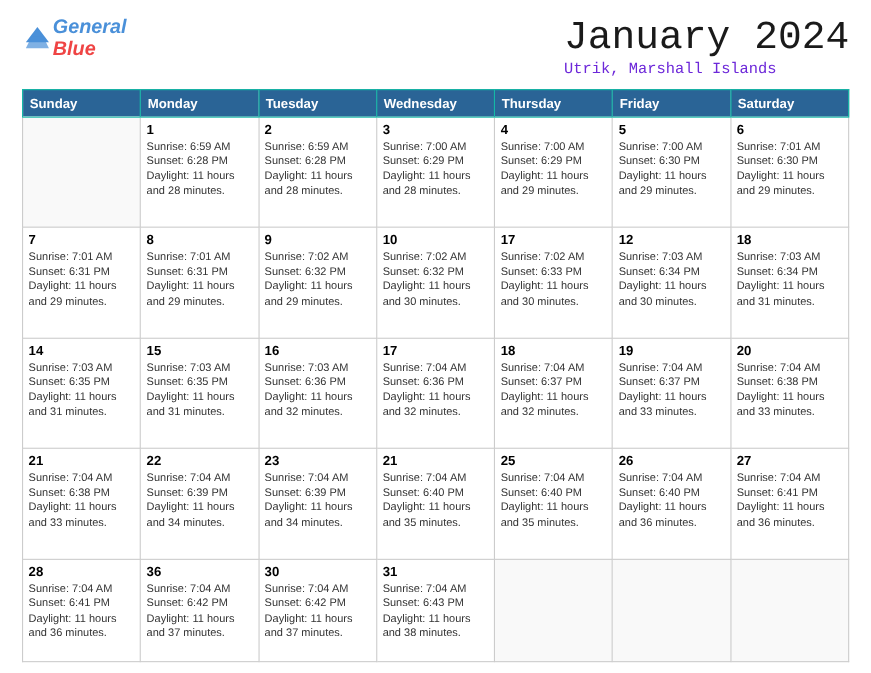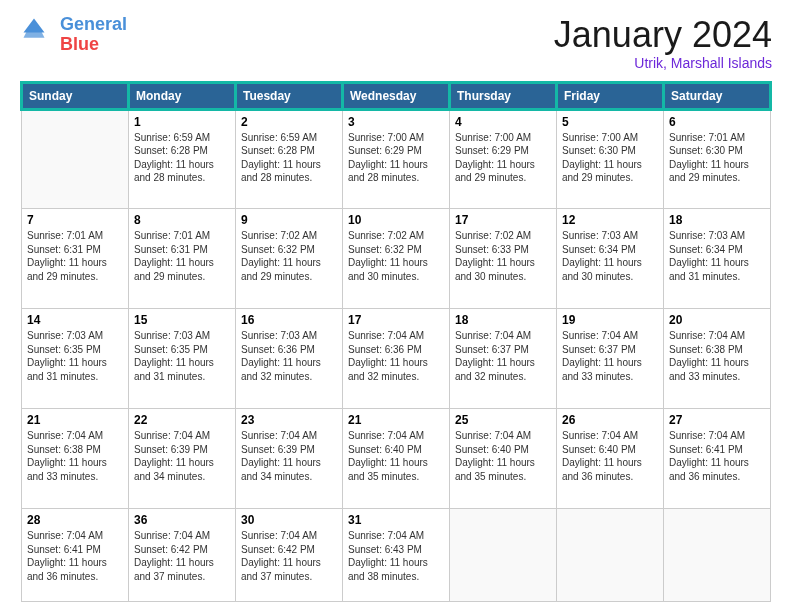--- a/index.html
+++ b/index.html
@@ -18,37 +18,40 @@
       flex-direction: column;
     }
     .header {
       display: flex;
       justify-content: space-between;
       align-items: flex-start;
       margin-bottom: 10px;
     }
     .logo {
       display: flex;
-      gap: 12px;
+      align-items: center;
+      gap: 0;
+      font-style: italic;
     }
     .logo-text {
       font-size: 18px;
       font-weight: bold;
       color: #1a3a5c;
       line-height: 1.1;
     }
     .logo-text span {
       color: #4a90d9;
     }
     .logo-icon {
       width: 28px;
       height: 28px;
     }
     .title-block {
-      text-align: right;
+      text-align: left;
+      font-family: Liberation Mono, monospace;
     }
     .month-title {
       font-size: 36px;
       font-weight: normal;
       color: #1a1a1a;
       line-height: 1.1;
     }
     .location {
       font-size: 14px;
       color: #6d28d9;
@@ -59,21 +62,21 @@
       width: 100%;
       font-size: 10.5px;
     }
     .calendar th {
       background: #2a6496;
       color: #fff;
       text-align: left;
       padding: 5px 6px;
       font-weight: bold;
       font-size: 12px;
-      border: 3px solid #14b8a6;
+      border: 1px solid #14b8a6;
     }
     .calendar td {
       border: 1px solid #ccc;
       vertical-align: top;
       padding: 4px 5px;
       width: calc(100% / 7);
       min-height: 70px;
     }
     .calendar td.empty {
       background: #f9f9f9;

